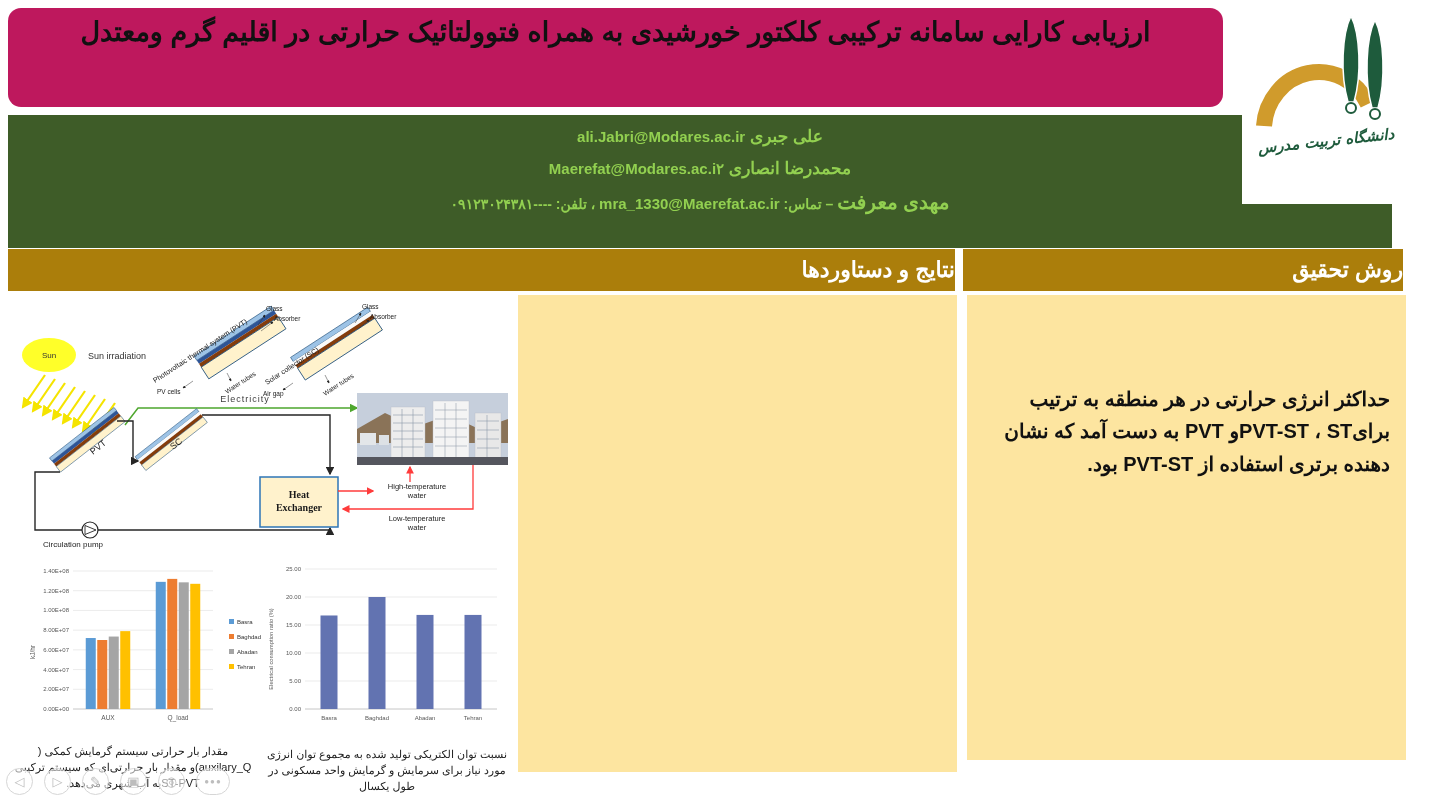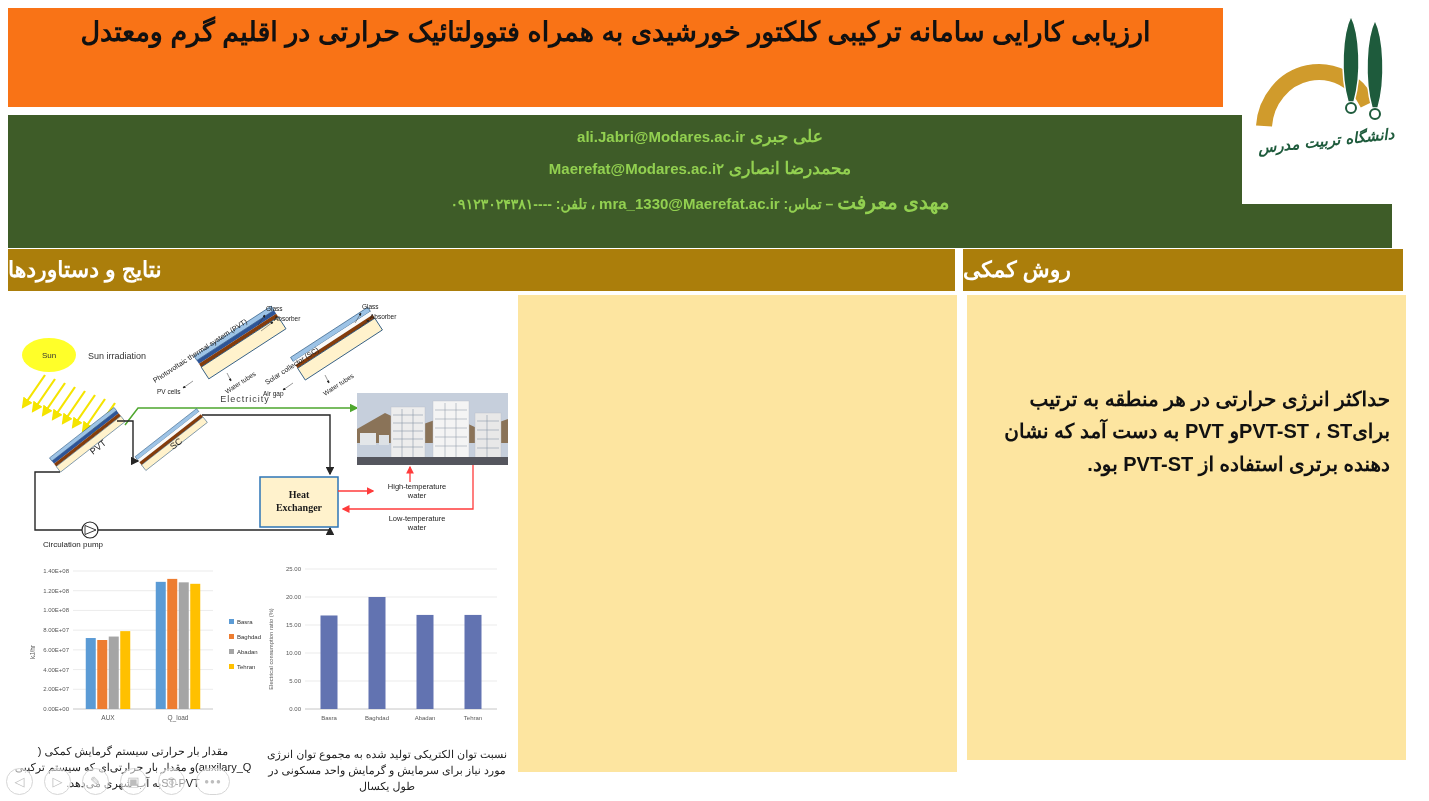--- a/index.html
+++ b/index.html
@@ -1,37 +1,37 @@
 <!DOCTYPE html>
 <html><head>
 <meta charset="utf-8">
 <style>
   html,body{margin:0;padding:0;background:#fff;}
   body{width:1429px;height:801px;position:relative;overflow:hidden;
        font-family:"Liberation Sans", sans-serif;}
   .abs{position:absolute;}
   
-  .title-box{left:8px;top:8px;width:1215px;height:99px;background:#f97316;}
+  .title-box{left:8px;top:8px;width:1215px;height:99px;background:#be185d;border-radius:13px;}
   .title-box h1{margin:0;padding:8px 24px 0;direction:rtl;text-align:center;
      font-size:27px;font-weight:bold;color:#111;letter-spacing:.2px;}
   
   .authors-box{left:8px;top:115px;width:1384px;height:133px;background:#3E5C28;
      color:#92D050;text-align:center;direction:rtl;}
   .author-line{margin:0;padding-top:11px;font-size:17px;font-weight:bold;}
   .author-line .email{direction:ltr;unicode-bidi:embed;font-size:15px;}
   .author-line3{font-size:14px;}
   .author-line3 .big-name{font-size:20px;font-weight:bold;}
   
   .logo-box{left:1242px;top:4px;width:168px;height:200px;background:#fff;}
   .logo-caption{position:absolute;left:0;top:128px;width:168px;text-align:center;
      font-family:"DejaVu Serif", serif;font-style:italic;font-weight:bold;
      font-size:15px;color:#1E5B3C;transform:rotate(-6deg);}
   
   .hdr{height:42px;background:#AB7E0B;color:#fff;font-size:22px;font-weight:bold;
-     text-align:left;line-height:42px;direction:rtl;}
+     text-align:right;line-height:42px;direction:rtl;}
   .hdr-left{left:8px;top:249px;width:947px;}
   .hdr-right{left:963px;top:249px;width:440px;}
   
   .panel-mid{left:518px;top:295px;width:439px;height:477px;background:#FDE5A0;}
   .panel-right{left:967px;top:295px;width:439px;height:465px;background:#FDE5A0;
      direction:rtl;box-sizing:border-box;padding:88px 16px 0;}
   .panel-right p{margin:0 0 44px;font-size:20px;font-weight:bold;color:#111;
      line-height:1.62;text-align:right;}
   
   .content-left{left:5px;top:295px;width:509px;height:505px;background:#fff;}
@@ -82,21 +82,21 @@
       <circle cx="133" cy="110" r="5" fill="none" stroke="#1E5B3C" stroke-width="2"></circle>
     </g>
   </svg>
   <div class="logo-caption">دانشگاه تربیت مدرس</div>
 </div>
 
 <div class="abs hdr hdr-left">
   <span>نتایج و دستاوردها</span>
 </div>
 <div class="abs hdr hdr-right">
-  <span>روش کمکی</span>
+  <span>روش تحقیق</span>
 </div>
 
 <div class="abs panel-mid"></div>
 
 <div class="abs panel-right">
   <p>حداکثر انرژی حرارتی در هر منطقه به ترتیب برایPVT-ST ، STو PVT به دست آمد که نشان دهنده برتری استفاده از PVT-ST بود.</p>
 </div>
 
 <div class="abs content-left">
 

